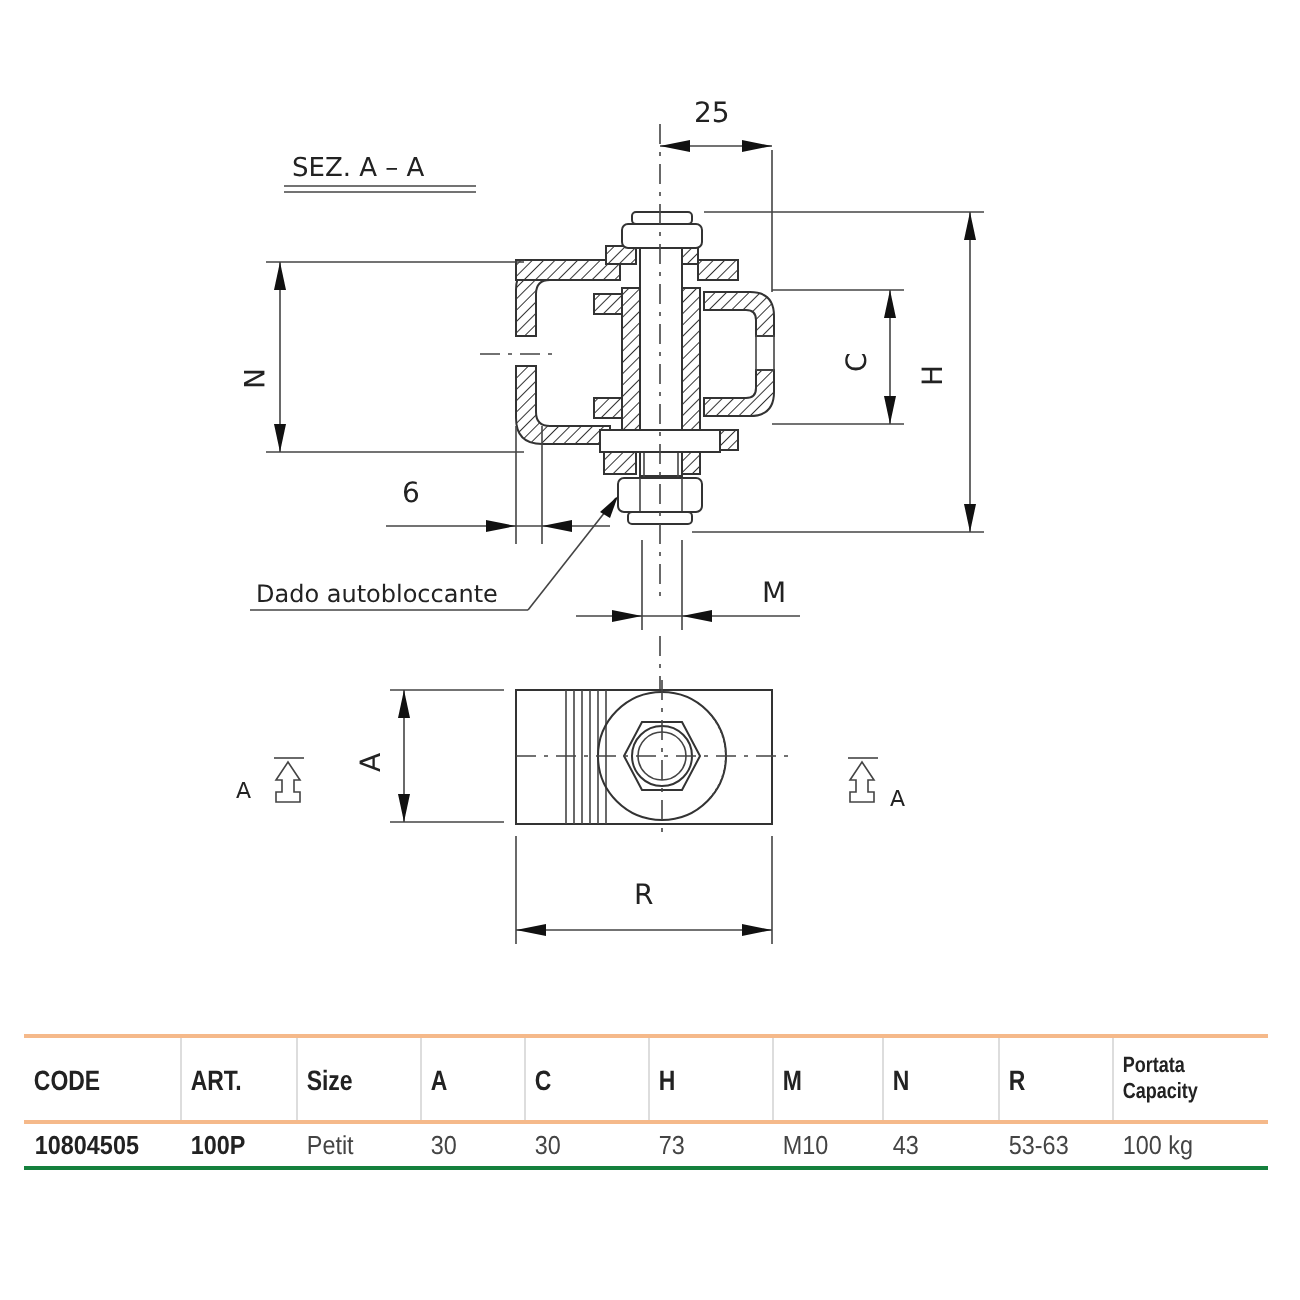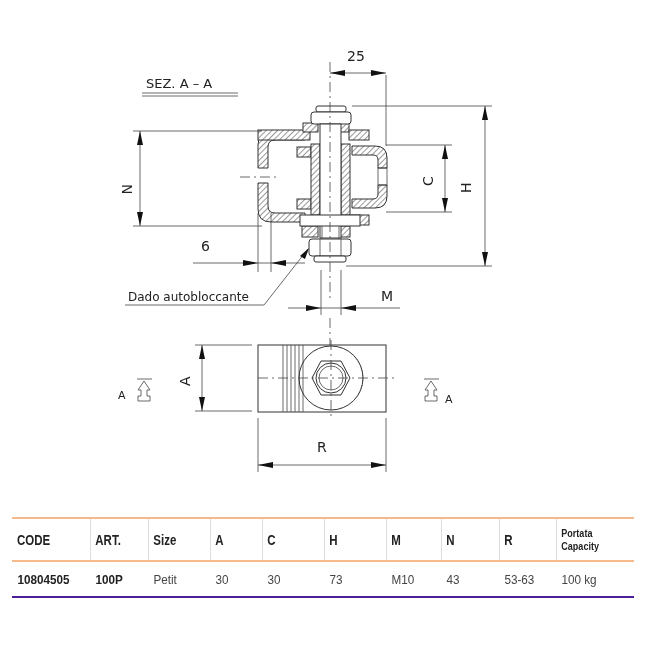--- a/index.html
+++ b/index.html
@@ -12,21 +12,21 @@
   .part { stroke:#333; stroke-width:1; fill:url(#hatch); }
   .white { stroke:#333; stroke-width:1; fill:#fff; }
   .arr { fill:#111; stroke:none; }
 
   #spec-table { position:absolute; left:12px; top:517px; width:622px; border-collapse:collapse; }
   #spec-table th, #spec-table td { text-align:left; padding:0 0 0 6px; white-space:nowrap; }
   #spec-table thead tr { height:43px; border-top:2px solid #f5b98a; border-bottom:2px solid #f5b98a;margin-top:35px; }
   #spec-table thead th { font-family:"Liberation Sans", sans-serif; font-weight:bold; font-size:14px; transform:scaleX(0.82); transform-origin:left center; color:#222; border-left:1px solid #ddd; }
   #spec-table thead th:first-child { border-left:none; }
   #spec-table thead th.two-line { font-size:11px; line-height:13px; }
-  #spec-table tbody tr { height:36px; border-bottom:2px solid #4c1d95; }
+  #spec-table tbody tr { height:23px; border-bottom:2px solid #15803d; }
   #spec-table tbody td { font-size:13px; color:#444; transform:scaleX(0.9); transform-origin:left center; }
   #spec-table tbody td.b { font-weight:bold; color:#222; }
 </style>
 </head>
 <body>
 
 <svg id="drawing" viewBox="0 0 650 500" xmlns="http://www.w3.org/2000/svg">
   <defs>
     <pattern id="hatch" patternUnits="userSpaceOnUse" width="4" height="4" patternTransform="rotate(45)">
       <rect width="4" height="4" fill="#fff"></rect>

